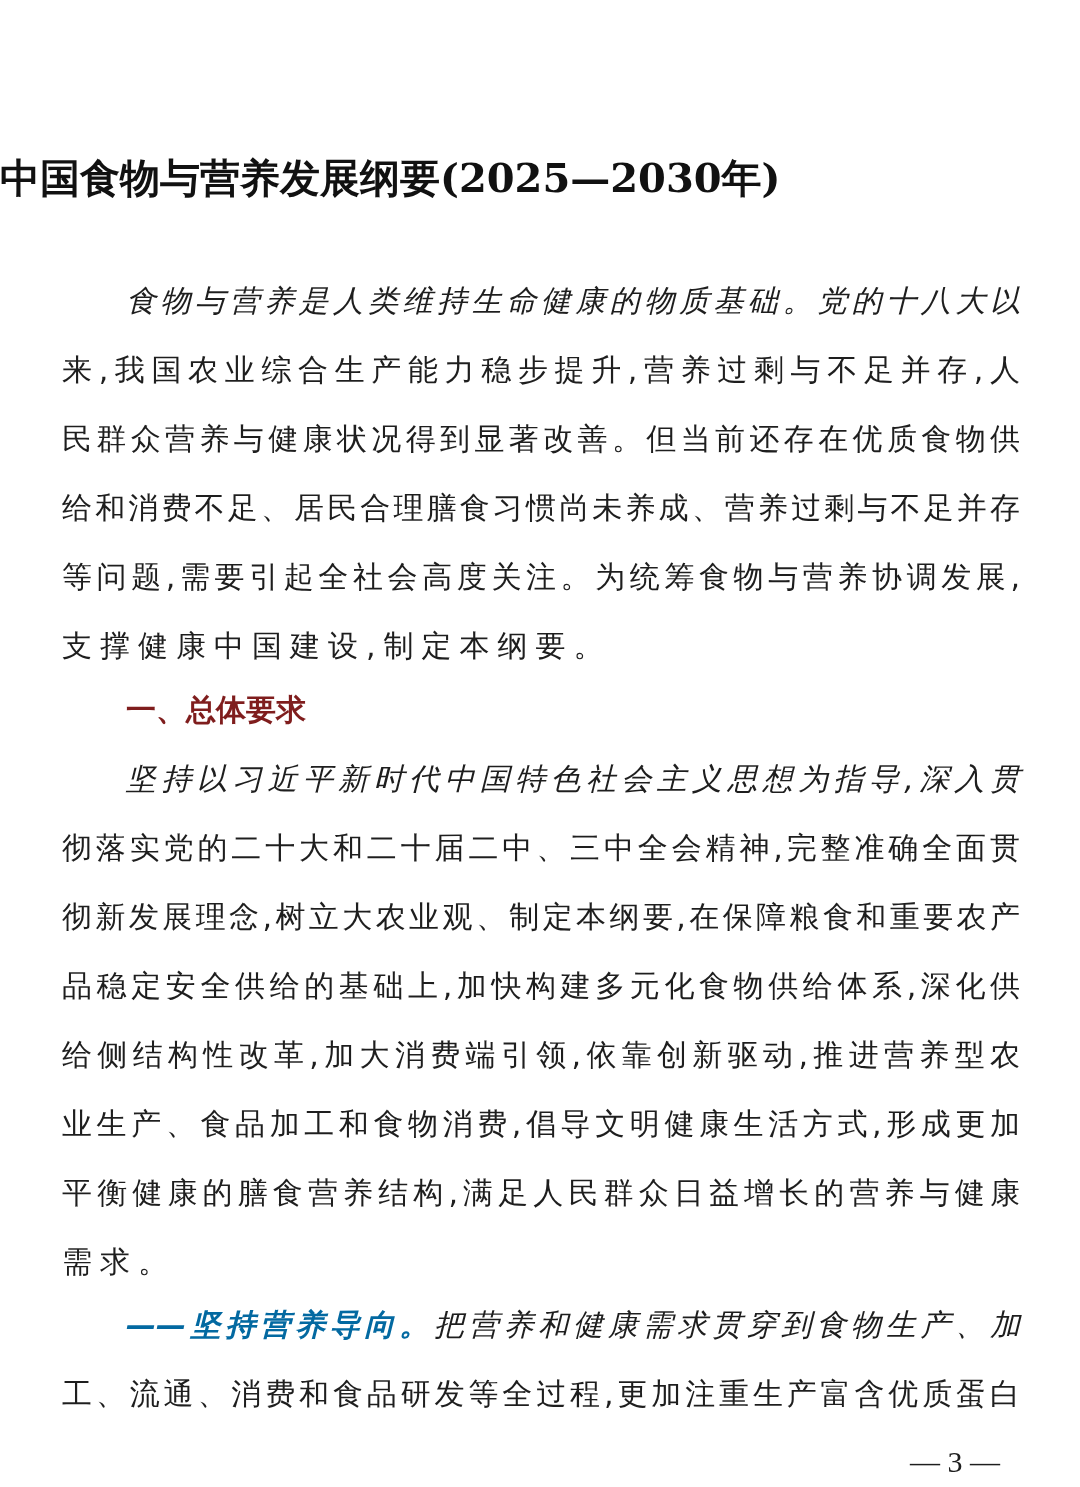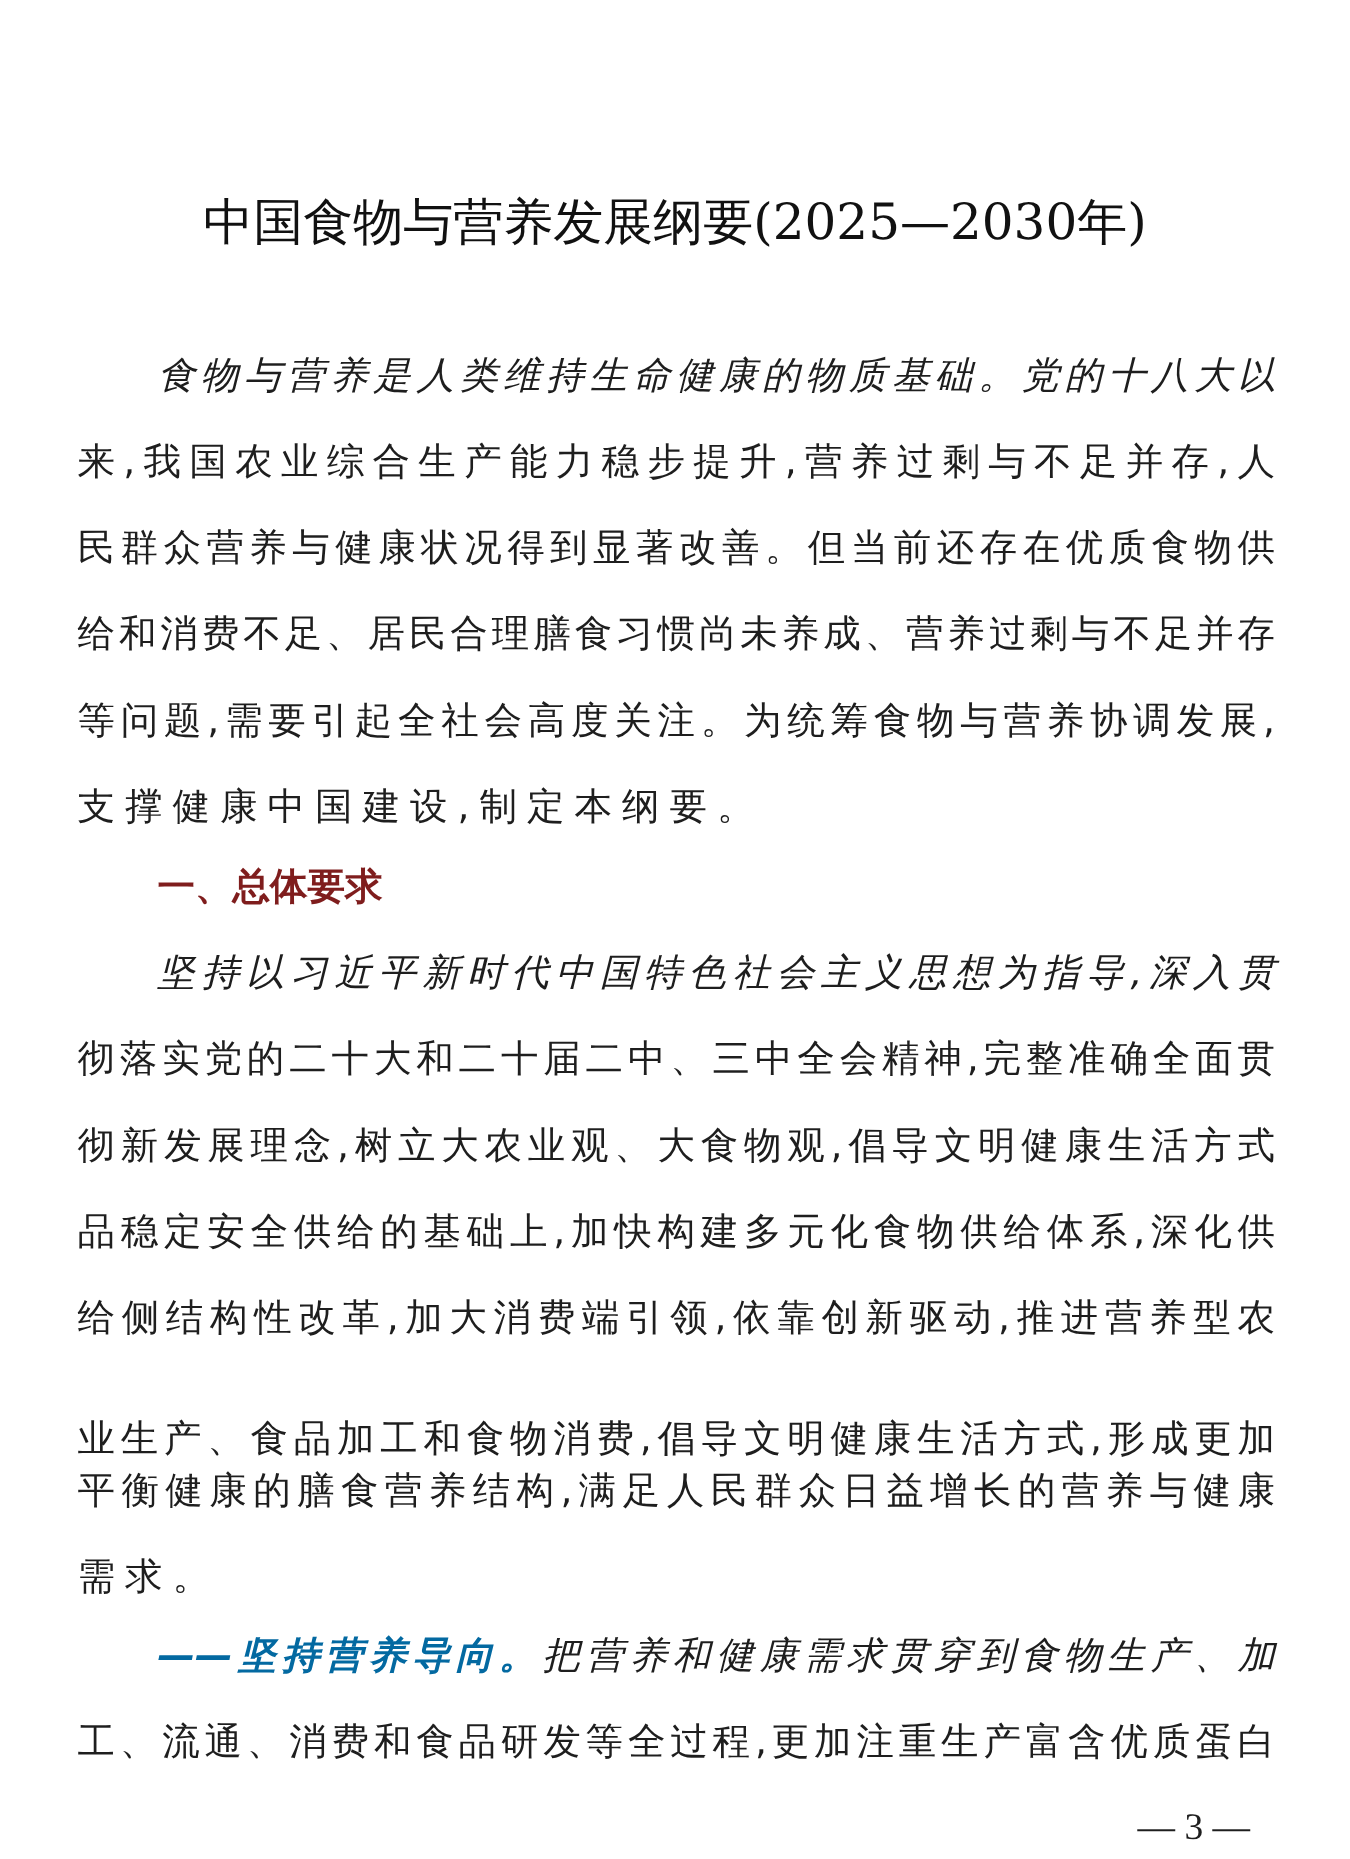--- a/index.html
+++ b/index.html
@@ -19,23 +19,23 @@
       position: absolute;
       left: 0; top: 0;
       width: 1080px;
       height: 1487px;
     }
     .title {
       position: absolute;
       left: 0;
       top: 148px;
       width: 1080px;
-      text-align: center;
+      text-align: left;
       font-family: "DejaVu Serif", "Liberation Serif", serif;
-      font-weight: normal;
+      font-weight: bold;
       font-size: 40px;
       line-height: 60px;
       letter-spacing: 0px;
       color: #111111;
     }
     .line {
       position: absolute;
       left: 62px;
       width: 958px;
       height: 46px;
@@ -83,24 +83,24 @@
   <div class="line" style="top: 347px; letter-spacing: 0px;">来,我国农业综合生产能力稳步提升,营养过剩与不足并存,人</div>
   <div class="line" style="top: 416px; letter-spacing: 0px;">民群众营养与健康状况得到显著改善。但当前还存在优质食物供</div>
   <div class="line" style="top: 485px; letter-spacing: 0px;">给和消费不足、居民合理膳食习惯尚未养成、营养过剩与不足并存</div>
   <div class="line last" style="top:623px;">支撑健康中国建设,制定本纲要。</div>
   <div class="line" style="top: 554px; letter-spacing: 0px;">等问题,需要引起全社会高度关注。为统筹食物与营养协调发展,</div>
 
   <div class="heading" style="top:687px;">一、总体要求</div>
 
   <div class="line indent" style="top: 756px; letter-spacing: 0px;">坚持以习近平新时代中国特色社会主义思想为指导,深入贯</div>
   <div class="line" style="top: 825px; letter-spacing: 0px;">彻落实党的二十大和二十届二中、三中全会精神,完整准确全面贯</div>
-  <div class="line" style="top: 894px; letter-spacing: 0px;">彻新发展理念,树立大农业观、大食物观,倡导文明健康生活方式</div>
+  <div class="line" style="top: 894px; letter-spacing: 0px;">彻新发展理念,树立大农业观、制定本纲要,在保障粮食和重要农产</div>
   <div class="line" style="top: 963px; letter-spacing: 0px;">品稳定安全供给的基础上,加快构建多元化食物供给体系,深化供</div>
   <div class="line" style="top: 1032px; letter-spacing: 0px;">给侧结构性改革,加大消费端引领,依靠创新驱动,推进营养型农</div>
-  <div class="line" style="top: 1101px; letter-spacing: 0px; margin-top: 28px;">业生产、食品加工和食物消费,倡导文明健康生活方式,形成更加</div>
+  <div class="line" style="top: 1101px; letter-spacing: 0px;">业生产、食品加工和食物消费,倡导文明健康生活方式,形成更加</div>
   <div class="line" style="top: 1170px; letter-spacing: 0px;">平衡健康的膳食营养结构,满足人民群众日益增长的营养与健康</div>
   <div class="line last" style="top:1239px;">需求。</div>
 
   <div class="line indent" style="top: 1302px; letter-spacing: 0px;">
     <span class="bold">——坚持营养导向。</span><span>把营养和健康需求贯穿到食物生产、加</span>
   </div>
   <div class="line" style="top: 1371px; letter-spacing: 0px;">工、流通、消费和食品研发等全过程,更加注重生产富含优质蛋白</div>
 
   <div class="page-number">— 3 —</div>
 </div>

